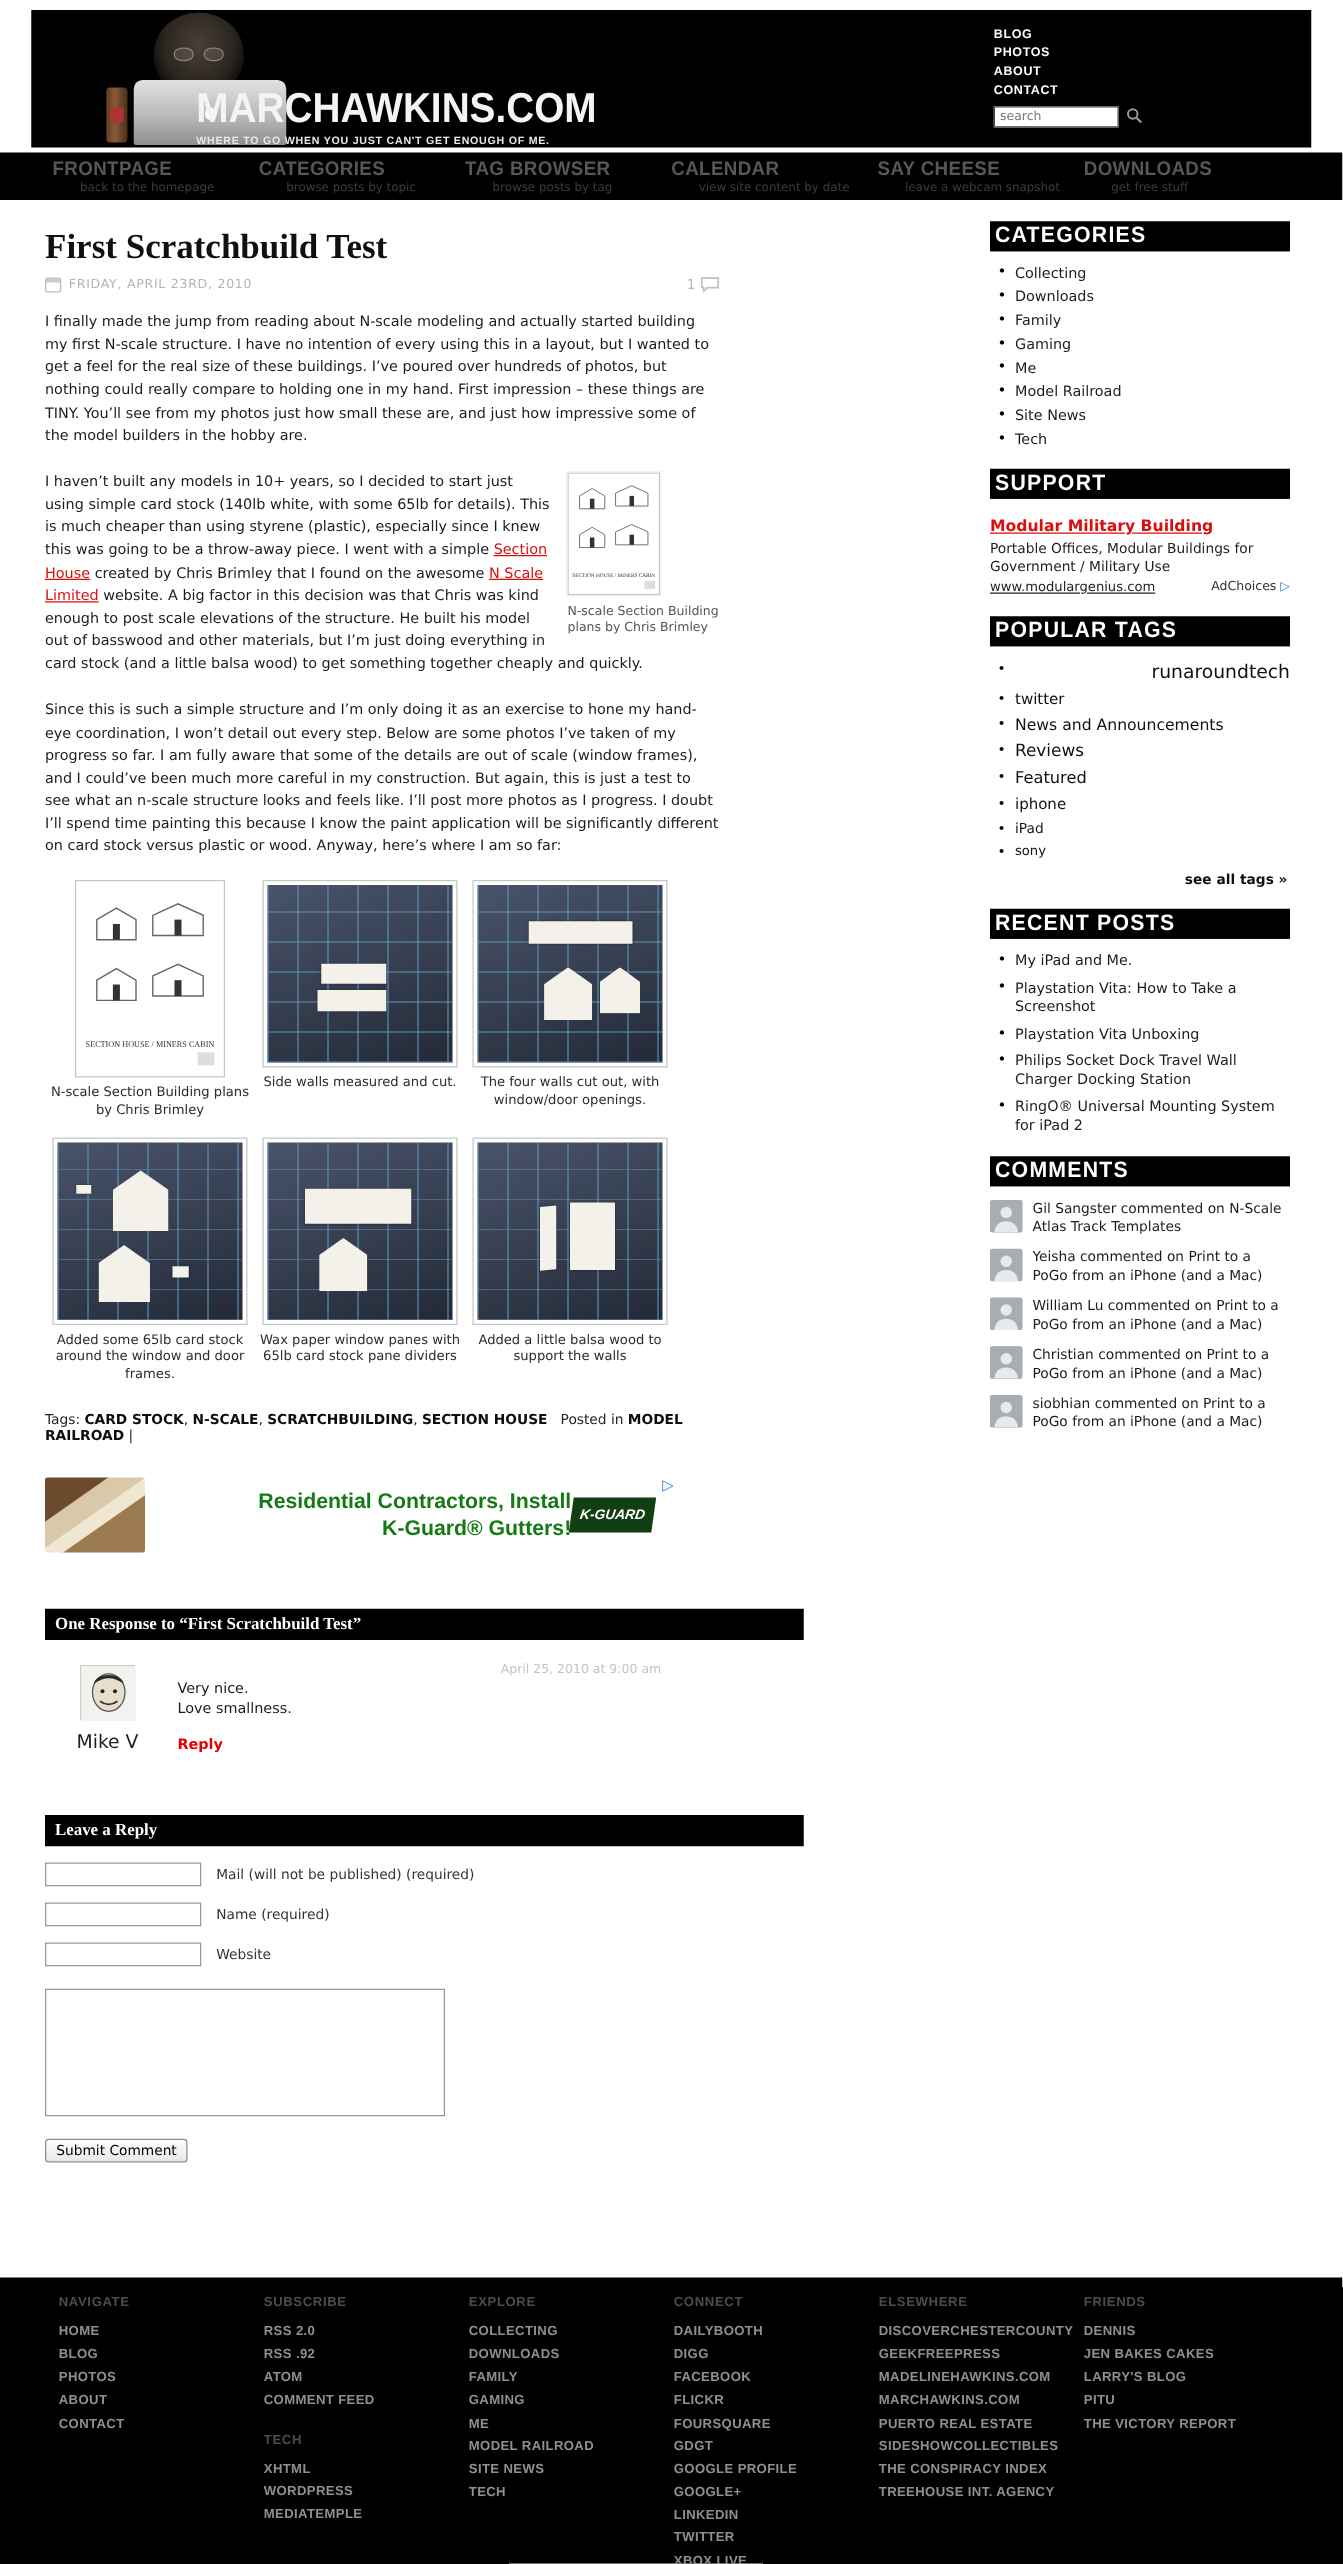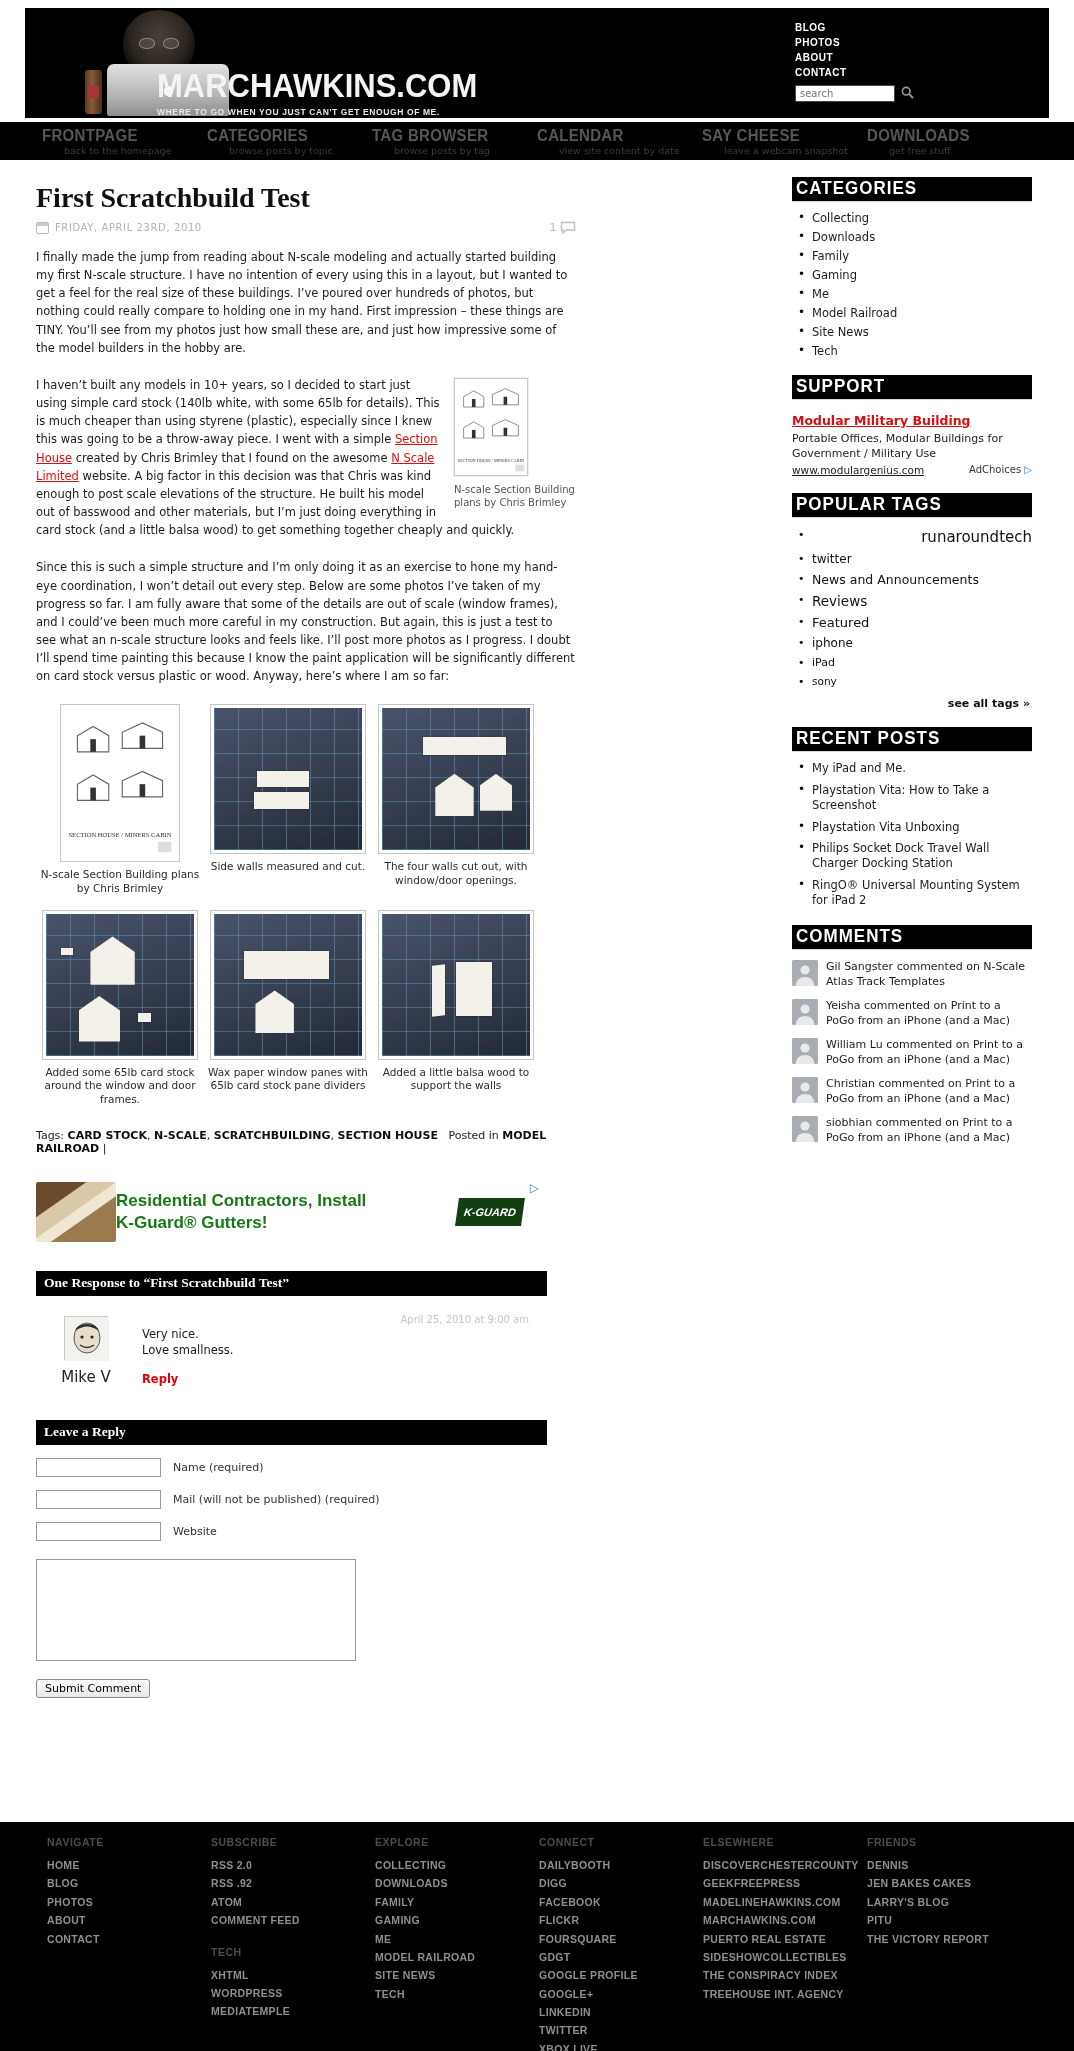--- a/index.html
+++ b/index.html
@@ -68,25 +68,25 @@
   .pen { background:linear-gradient(180deg,#3a6fc0,#1d3f7a); border-radius:4px; box-shadow:none; }
   .tape { border-radius:50%; background:radial-gradient(circle, #72427a 0 38%, #c6dc3e 39% 100%); box-shadow:none; }
   .keyboard { background:repeating-linear-gradient(90deg,#d8d8d4 0 10px,#bfbfba 10px 12px), #d4d4d0; box-shadow:none; }
 
   .tags-line { margin:22px 0 0; font-size:11px; color:#222; }
   .tags-line a { color:#0e0e0e; text-decoration:none; font-weight:700; }
 
   
   .ad-banner { margin-top:26px; width:505px; height:62px; position:relative; background:#fff; display:flex; align-items:center; }
   .ad-img { width:80px; height:60px; background:linear-gradient(145deg,#6b4a2d 0 30%,#d9c9a8 31% 48%,#efe7d2 49% 60%,#9c7a50 61% 100%); border-radius:2px; }
-  .ad-text { flex:1; text-align:left; font-family:"Liberation Sans", sans-serif; font-weight:700; color:#157a15; font-size:17px; line-height:1.25; }
+  .ad-text { flex:1; text-align:right; font-family:"Liberation Sans", sans-serif; font-weight:700; color:#157a15; font-size:17px; line-height:1.25; }
   .ad-logo { width:66px; height:28px; background:#123f12; color:#fff; font-family:"Liberation Sans", sans-serif; font-weight:700; font-style:italic; font-size:11px; display:flex; align-items:center; justify-content:center; transform:skew(-8deg); margin-right:18px; }
   .adchoices-tri { position:absolute; right:2px; top:0; color:#2f7ed8; font-size:12px; }
 
-  .section-bar { margin-top:28px; background:#000; color:#fff; font-family:"Liberation Serif", serif; font-weight:700; font-size:13.5px; padding:4px 8px 5px; width:511px; }
+  .section-bar { margin-top:44px; background:#000; color:#fff; font-family:"Liberation Serif", serif; font-weight:700; font-size:13.5px; padding:4px 8px 5px; width:607px; }
 
   
   .comment-block { position:relative; padding:20px 0 4px 24px; width:505px; }
   .comment-date { position:absolute; right:12px; top:18px; color:#c4c4c4; font-size:10px; }
   .comment-avatar-wrap { float:left; width:52px; text-align:center; }
   .comment-avatar { width:44px; height:44px; border:1px solid #ccc; background:#eee; display:inline-block; }
   .comment-author { font-size:15px; color:#222; margin-top:3px; }
   .comment-body { margin-left:82px; font-size:11.5px; line-height:1.45; color:#1c1c1c; padding-top:10px; }
   .reply-link { display:inline-block; margin-top:12px; color:#e30000; font-weight:700; font-size:11.5px; text-decoration:none; }
 
@@ -308,25 +308,25 @@
       <div class="comment-body" id="comment-body"><div>Very nice.</div><div>Love smallness.</div><a class="reply-link" href="#">Reply</a></div>
       <div style="clear:both"></div>
     </div>
 
     <div class="section-bar">Leave a Reply</div>
 
     <div id="reply-form">
       <div id="form-rows">
           <div class="form-row">
             <input type="text" style="">
-            <label>Name (required)</label>
+            <label>Mail (will not be published) (required)</label>
           </div>
           <div class="form-row">
             <input type="text" style="">
-            <label>Mail (will not be published) (required)</label>
+            <label>Name (required)</label>
           </div>
           <div class="form-row">
             <input type="text" style="">
             <label>Website</label>
           </div>
         </div>
       <textarea class="comment-textarea" style=""></textarea>
       <div><button class="submit-btn">Submit Comment</button></div>
     </div>
   </div>

